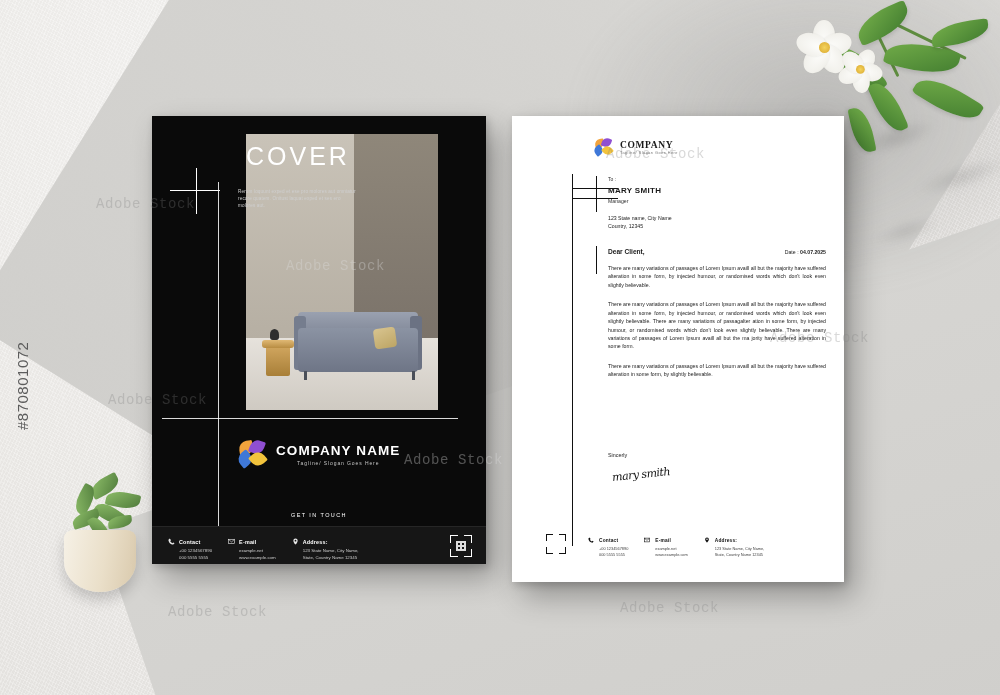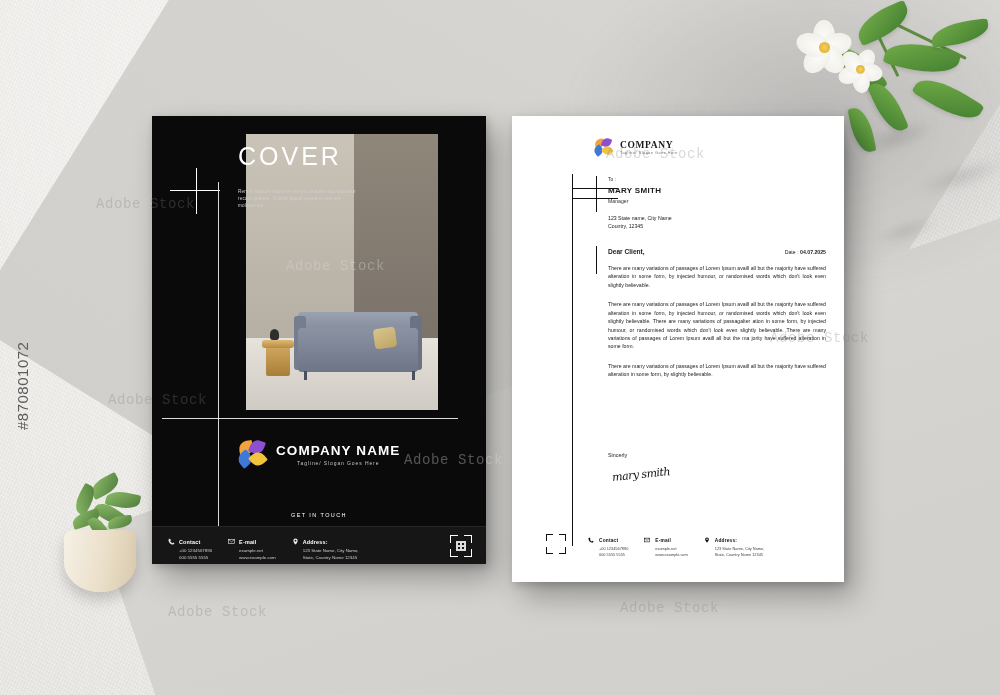--- a/index.html
+++ b/index.html
@@ -162,21 +162,21 @@
     overflow: hidden;
   }
   .cover-inner { position: absolute; inset: 0; }
   .crosshair-tl { position: absolute; left: 18px; top: 52px; }
   .crosshair-tl .h { position: absolute; left: 0; top: 22px; width: 50px; height: 1px; background: #ffffff; }
   .crosshair-tl .v { position: absolute; left: 26px; top: 0; width: 1px; height: 46px; background: #ffffff; }
   .vline-left { position: absolute; left: 66px; top: 66px; width: 1px; height: 418px; background: rgba(255,255,255,.85); }
   .hline-mid { position: absolute; left: 10px; top: 302px; width: 296px; height: 1px; background: rgba(255,255,255,.85); }
 
   .cover-title {
-    position: absolute; left: 86px; top: 28px;
+    position: absolute; left: 94px; top: 28px;
     font-size: 25px; letter-spacing: 3px; line-height: 1.02; font-weight: 400;
   }
   .cover-title .l2t { display:block; font-weight: 700; letter-spacing: 2px; font-size: 27px; }
   .cover-sub {
     position: absolute; left: 86px; top: 72px; width: 118px;
     font-size: 4.6px; line-height: 1.55; color: #cfcfcf; letter-spacing: .15px;
   }
   .cover-photo {
     position: absolute; left: 94px; top: 18px; width: 192px; height: 276px;
     background: linear-gradient(180deg, #3a3632 0%, #2c2a27 100%);

